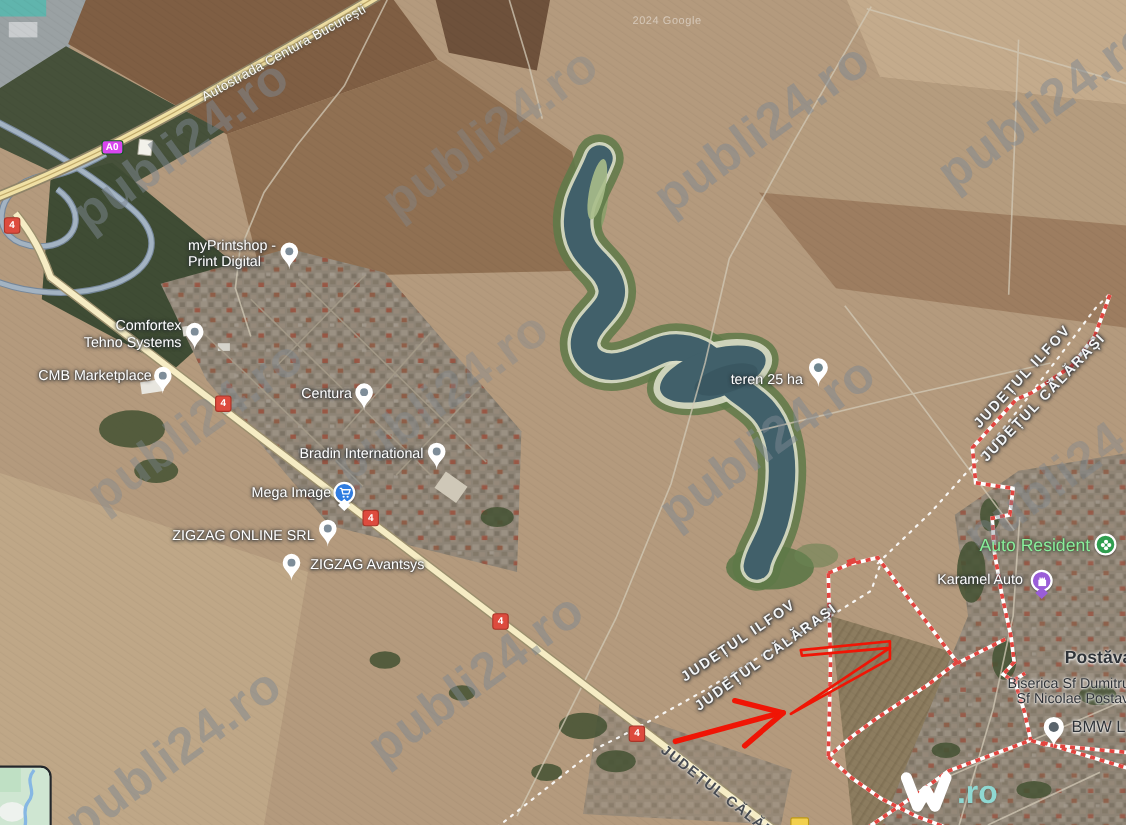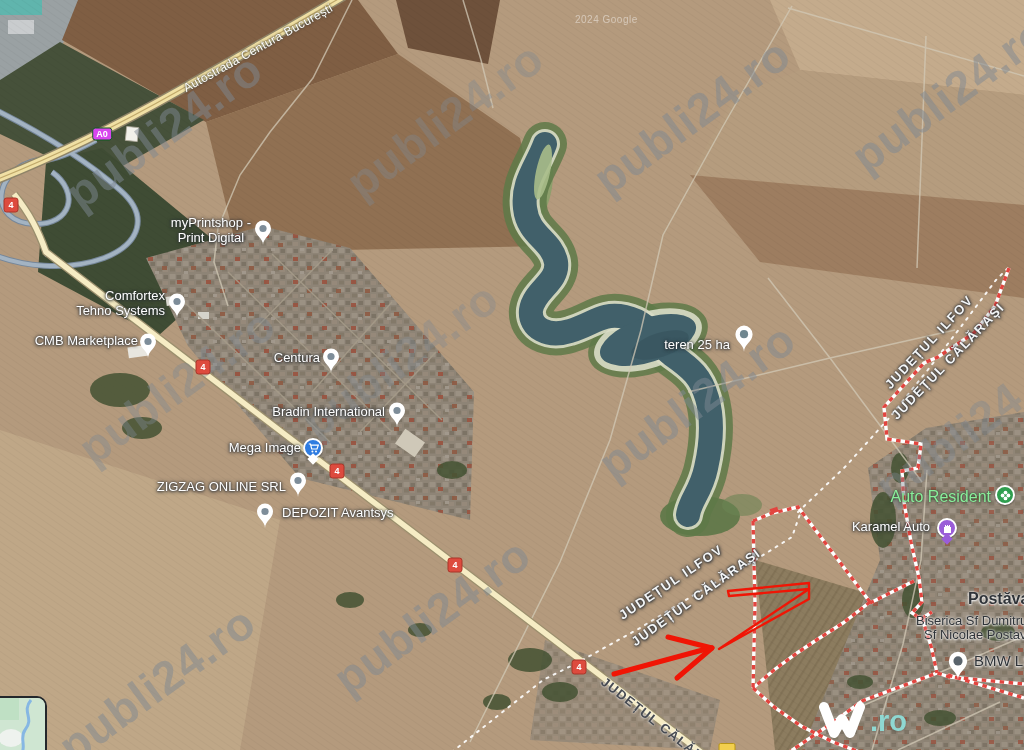--- a/index.html
+++ b/index.html
@@ -337,34 +337,34 @@
   </div>
   <div class="rpoi" style="left:1005px;top:495px;background:#2f9e4f">
     <svg width="11" height="11" viewBox="0 0 11 11">
       <circle cx="5.5" cy="2.6" r="1.9" fill="#fff"></circle>
         <circle cx="2.6" cy="5.5" r="1.9" fill="#fff"></circle>
       <circle cx="8.4" cy="5.5" r="1.9" fill="#fff"></circle>
         <circle cx="5.5" cy="8.4" r="1.9" fill="#fff"></circle>
     </svg>
   </div>
 
-  <div class="lbl poi-white" style="right:773px;top:215px;text-align:center">
+  <div class="lbl poi-white" style="right:773px;top:215px;text-align:left">
     <div>myPrintshop -</div>
     <div>Print Digital</div>
   </div>
   <div class="lbl poi-white" style="right:859px;top:288px;text-align:right">
     <div>Comfortex</div>
     <div>Tehno Systems</div>
   </div>
   <div class="lbl poi-white" style="right:886px;top:333px">CMB Marketplace</div>
   <div class="lbl poi-white" style="right:704px;top:350px">Centura</div>
   <div class="lbl poi-white" style="right:639px;top:404px">Bradin International</div>
   <div class="lbl poi-white" style="right:723px;top:440px">Mega Image</div>
   <div class="lbl poi-white" style="right:738px;top:479px">ZIGZAG ONLINE SRL</div>
-  <div class="lbl poi-white" style="left:282px;top:505px">DEPOZIT Avantsys</div>
+  <div class="lbl poi-white" style="left:282px;top:505px">ZIGZAG Avantsys</div>
   <div class="lbl poi-white" style="right:294px;top:337px">teren 25 ha</div>
   <div class="lbl poi-green" style="right:33px;top:488px">Auto Resident</div>
   <div class="lbl poi-white" style="right:94px;top:519px">Karamel Auto</div>
   <div class="lbl poi-dark" style="left:968px;top:590px;font-size:16px;font-weight:bold">Postăvari</div>
   <div class="lbl poi-dark" style="left:916px;top:613px;font-size:13px">Biserica Sf Dumitru</div>
   <div class="lbl poi-dark" style="left:924px;top:627px;font-size:13px">Sf Nicolae Postav</div>
   <div class="lbl poi-dark" style="left:974px;top:652px;font-size:15px">BMW LSD</div>
 
   <div class="logo" style="left:818px;top:700px">
     <svg width="48" height="42" viewBox="0 0 48 42" style="margin-right:4px">

